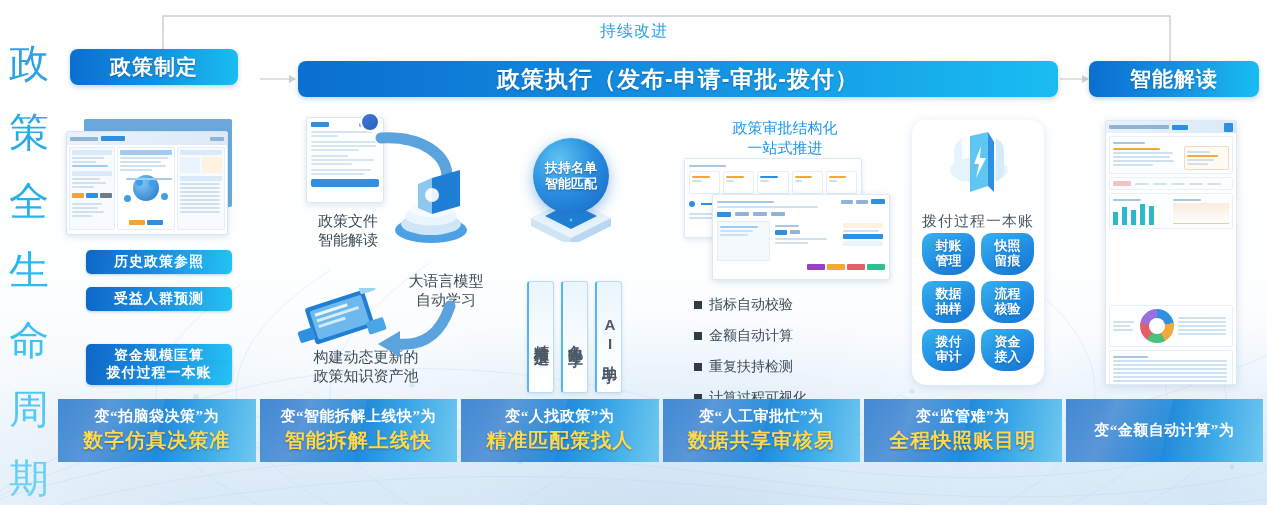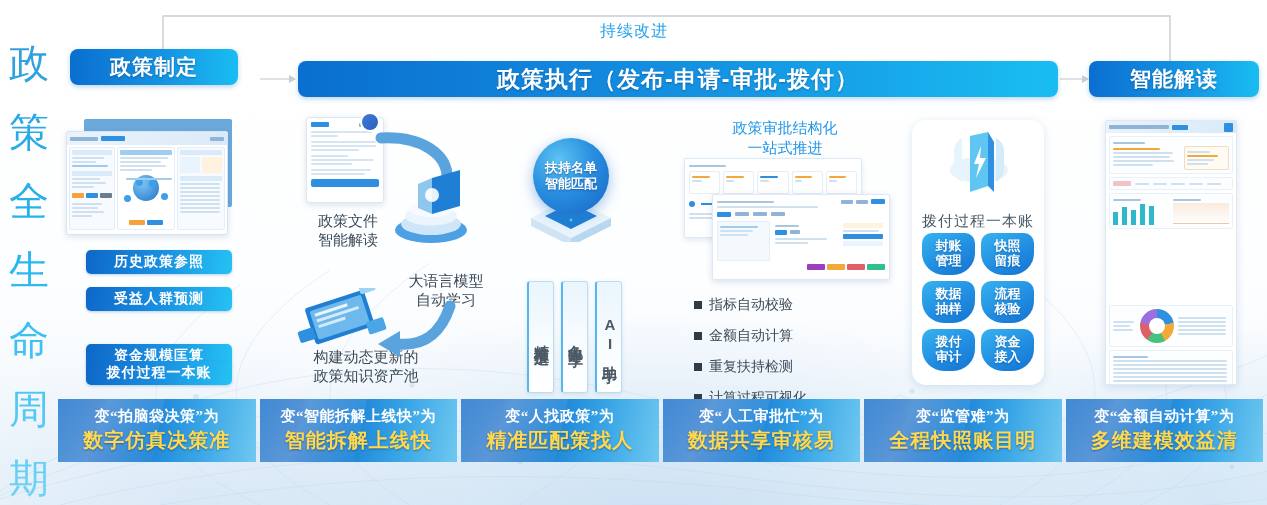--- a/index.html
+++ b/index.html
@@ -622,17 +622,16 @@
     <div class="banner">
       <div class="b-top">变“人工审批忙”为</div>
       <div class="b-bot">数据共享审核易</div>
     </div>
     <div class="banner">
       <div class="b-top">变“监管难”为</div>
       <div class="b-bot">全程快照账目明</div>
     </div>
     <div class="banner">
       <div class="b-top">变“金额自动计算”为</div>
-      <div class="b-bot">多维建模效益清</div>
     </div>
   </div>
 
 </div>
 
 </body></html>

